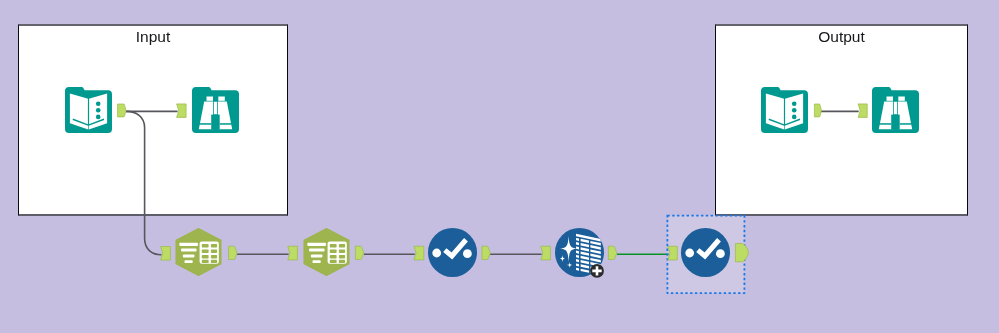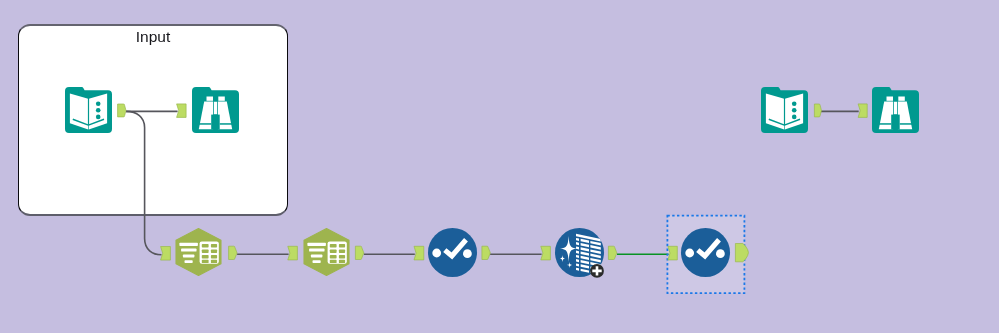--- a/index.html
+++ b/index.html
@@ -1,37 +1,40 @@
 <!DOCTYPE html>
 <html><head>
 <meta charset="utf-8">
 <title>Workflow Canvas</title>
 <style>
   html,body{margin:0;padding:0;}
   body{width:999px;height:333px;overflow:hidden;background:#c5bee0;
        font-family:"Liberation Sans",sans-serif;}
   #canvas{position:relative;width:999px;height:333px;background:#c5bee0;}
-  .container{position:absolute;background:#ffffff;border-radius:12px;box-sizing:border-box;
+  .container{position:absolute;background:#ffffff;border-radius:0;box-sizing:border-box;
              border-top:2.3px solid #64646f;border-bottom:2.3px solid #5e5e6b;
              border-left:1.5px solid #0a0a0e;border-right:1.5px solid #0a0a0e;}
   .container-title{position:absolute;left:0;right:0;top:2.5px;text-align:center;
              font-size:15.5px;line-height:1;color:#16161b;}
   .tool{position:absolute;}
   .wires{position:absolute;left:0;top:0;width:999px;height:333px;pointer-events:none;}
   svg{display:block;overflow:visible;}
 </style>
 </head>
 <body>
 
 <div id="canvas">
 
   <div class="container" id="c-input" style="left:18px;top:24px;width:270px;height:192px;">
     <div class="container-title">Input</div>
   </div>
 
+  <div class="container" id="c-output" style="left:715px;top:24px;width:253px;height:192px;">
+    <div class="container-title">Output</div>
+  </div>
 
   <svg class="wires" viewBox="0 0 999 333">
     <path fill="none" stroke="#56565c" stroke-width="1.6" d="M126.0 111.4 H177.6"></path>
     <path fill="none" stroke="#56565c" stroke-width="1.6" d="M126.0 111.4 C137.0 111.4 144.6 117.0 144.6 127.5 V238.5 C144.6 249.5 152.4 254.8 161.5 254.8"></path>
     <path fill="none" stroke="#56565c" stroke-width="1.6" d="M237.1 254.3 H288.6"></path>
     <path fill="none" stroke="#56565c" stroke-width="1.6" d="M363.9 254.3 H414.8"></path>
     <path fill="none" stroke="#56565c" stroke-width="1.6" d="M490.1 254.3 H541.6"></path>
     <path fill="none" stroke="#089223" stroke-width="1.6" d="M617.0 254.3 H668.7"></path>
     <path fill="none" stroke="#56565c" stroke-width="1.6" d="M821.0 111.4 H858.7"></path>
   </svg>

